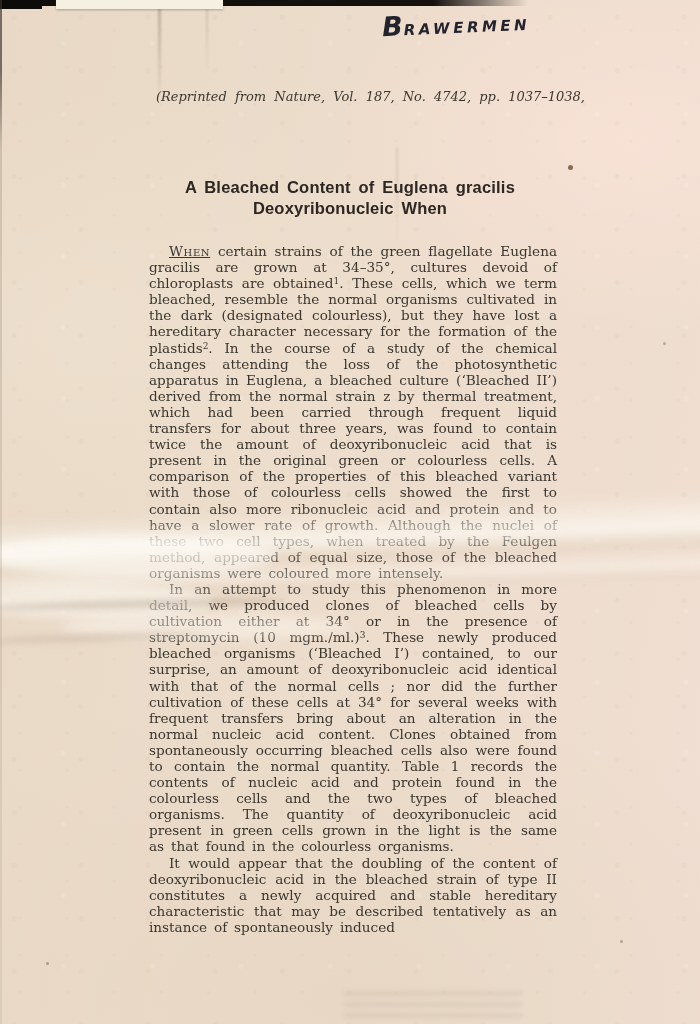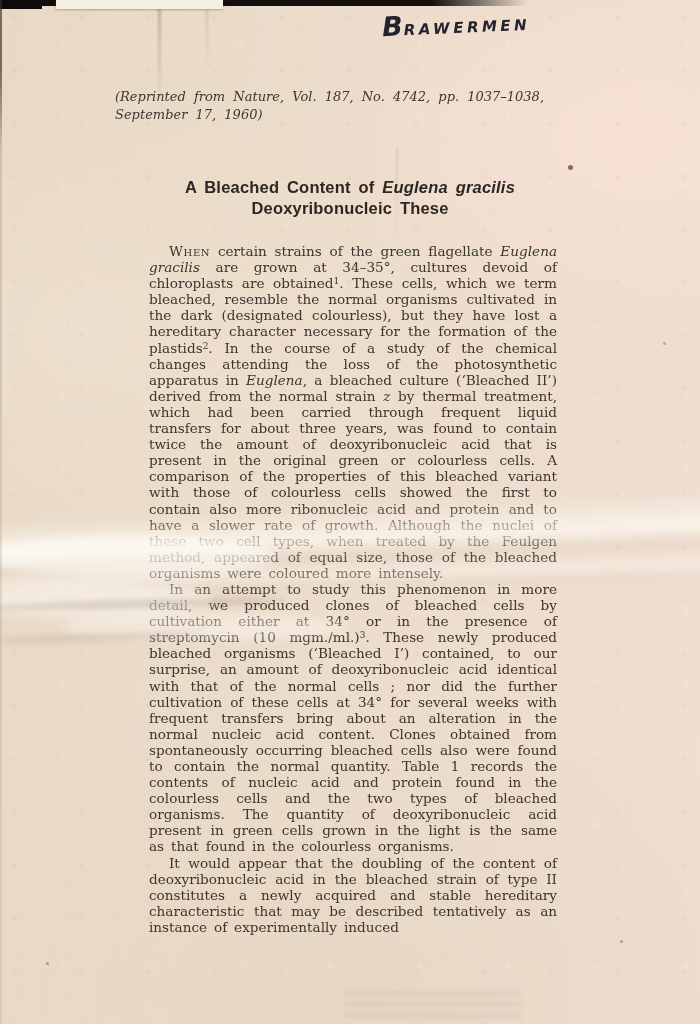--- a/index.html
+++ b/index.html
@@ -15,31 +15,31 @@
   .grain{position:absolute;inset:0;z-index:1;pointer-events:none;background-image:
       radial-gradient(circle at 21% 33%, rgba(206,186,161,0.14) 0 2px, transparent 3px),
       radial-gradient(circle at 71% 61%, rgba(255,255,255,0.12) 0 2px, transparent 3px),
       radial-gradient(circle at 43% 82%, rgba(203,183,158,0.12) 0 1px, transparent 2px);
     background-size:67px 53px, 89px 71px, 47px 37px;}
   
   .handwriting{position:absolute;z-index:2;left:382px;top:8px;transform:rotate(-2.5deg);
     font-family:"DejaVu Sans","Liberation Sans",sans-serif;font-style:italic;font-weight:bold;
     font-size:15px;letter-spacing:3.5px;text-transform:uppercase;color:#23232e;}
   .handwriting::first-letter{font-size:27px;letter-spacing:1px;}
-  .reprint{position:absolute;z-index:2;left:115px;top:88px;width:470px;text-align:left;
+  .reprint{position:absolute;z-index:2;left:115px;top:88px;width:470px;text-align:right;
     font-style:italic;font-size:13px;line-height:17.5px;word-spacing:4px;color:#3b372f;}
   .title{position:absolute;z-index:2;left:120px;top:177px;width:460px;text-align:center;
     font-family:"Liberation Sans","DejaVu Sans",sans-serif;font-weight:bold;
     font-size:16.5px;line-height:20.5px;letter-spacing:0.2px;word-spacing:3px;color:#2c2722;}
   .bodycol{position:absolute;z-index:2;left:149px;top:243px;width:408px;
     font-size:13.6px;line-height:16.1px;text-align:justify;word-spacing:2.6px;color:#3a362f;}
   .bodycol p{margin:0;text-indent:20px;}
-  .it{font-style:italic;}
+  .it{}
   .sup{font-size:9px;vertical-align:4px;line-height:0;}
-  .sc{font-variant:small-caps;letter-spacing:0.6px;}
+  .sc{font-variant:small-caps;letter-spacing:0.6px;text-decoration:underline;}
   
   .top-edge{position:absolute;z-index:5;left:0;top:0;width:528px;height:6px;
     background:linear-gradient(to right,#0f0d0b 0%,#15120e 82%,rgba(21,18,14,0) 100%);}
   .top-corner{position:absolute;z-index:5;left:0;top:0;width:42px;height:9px;background:#0d0b09;}
   .paper-notch{position:absolute;z-index:6;left:56px;top:0;width:167px;height:9px;
     background:#f6f0e3;box-shadow:0 1px 2px rgba(92,76,58,0.4);}
   .left-edge{position:absolute;z-index:5;left:0;top:0;width:2px;height:100%;
     background:linear-gradient(to bottom,rgba(58,50,42,0.65) 0 70px,rgba(140,125,108,0.28) 150px,rgba(152,140,122,0.16) 100%);}
   .vcrease-a{position:absolute;z-index:2;left:158px;top:0;width:3px;height:96px;filter:blur(1px);
     background:linear-gradient(to bottom,rgba(150,135,118,0.55),rgba(150,135,118,0.05));}
@@ -85,32 +85,31 @@
     <div class="vcrease-a"></div>
     <div class="vcrease-b"></div>
     <div class="vcrease-c"></div>
 
     <div class="ghost-text"></div>
 
     <div class="handwriting">Brawermen</div>
 
     <div class="reprint">
       <div>(Reprinted from Nature, Vol. 187, No. 4742, pp. 1037–1038,</div>
-      <div>September 17, 1960)</div>
     </div>
 
     <div class="title">
       <div><span>A Bleached Content of </span><span class="it">Euglena gracilis</span></div>
-      <div><span>Deoxyribonucleic These</span></div>
+      <div><span>Deoxyribonucleic When</span></div>
     </div>
 
     <div class="bodycol">
       <p><span class="sc">When</span><span> certain strains of the green flagellate </span><span class="it">Euglena gracilis</span><span> are grown at 34–35°, cultures devoid of chloroplasts are obtained</span><span class="sup">1</span><span>. These cells, which we term bleached, resemble the normal organisms cultivated in the dark (designated colourless), but they have lost a hereditary character necessary for the formation of the plastids</span><span class="sup">2</span><span>. In the course of a study of the chemical changes attending the loss of the photosynthetic apparatus in </span><span class="it">Euglena</span><span>, a bleached culture (‘Bleached II’) derived from the normal strain </span><span class="it">z</span><span> by thermal treatment, which had been carried through frequent liquid transfers for about three years, was found to contain twice the amount of deoxyribonucleic acid that is present in the original green or colourless cells. A comparison of the properties of this bleached variant with those of colourless cells showed the first to contain also more ribonucleic acid and protein and to have a slower rate of growth. Although the nuclei of these two cell types, when treated by the Feulgen method, appeared of equal size, those of the bleached organisms were coloured more intensely.</span></p>
       <p><span>In an attempt to study this phenomenon in more detail, we produced clones of bleached cells by cultivation either at 34° or in the presence of streptomycin (10 mgm./ml.)</span><span class="sup">3</span><span>. These newly produced bleached organisms (‘Bleached I’) contained, to our surprise, an amount of deoxyribonucleic acid identical with that of the normal cells ; nor did the further cultivation of these cells at 34° for several weeks with frequent transfers bring about an alteration in the normal nucleic acid content. Clones obtained from spontaneously occurring bleached cells also were found to contain the normal quantity. Table 1 records the contents of nucleic acid and protein found in the colourless cells and the two types of bleached organisms. The quantity of deoxyribonucleic acid present in green cells grown in the light is the same as that found in the colourless organisms.</span></p>
-      <p><span>It would appear that the doubling of the content of deoxyribonucleic acid in the bleached strain of type II constitutes a newly acquired and stable hereditary characteristic that may be described tentatively as an instance of experimentally induced</span></p>
+      <p><span>It would appear that the doubling of the content of deoxyribonucleic acid in the bleached strain of type II constitutes a newly acquired and stable hereditary characteristic that may be described tentatively as an instance of spontaneously induced</span></p>
     </div>
 
     <div class="fold-band1"></div>
     <div class="fold-band2"></div>
     <div class="fold-ripple1"></div>
     <div class="fold-ripple2"></div>
     <div class="fold-ripple3"></div>
     <div class="fold-shadow1"></div>
     <div class="fold-shadow2"></div>
 

